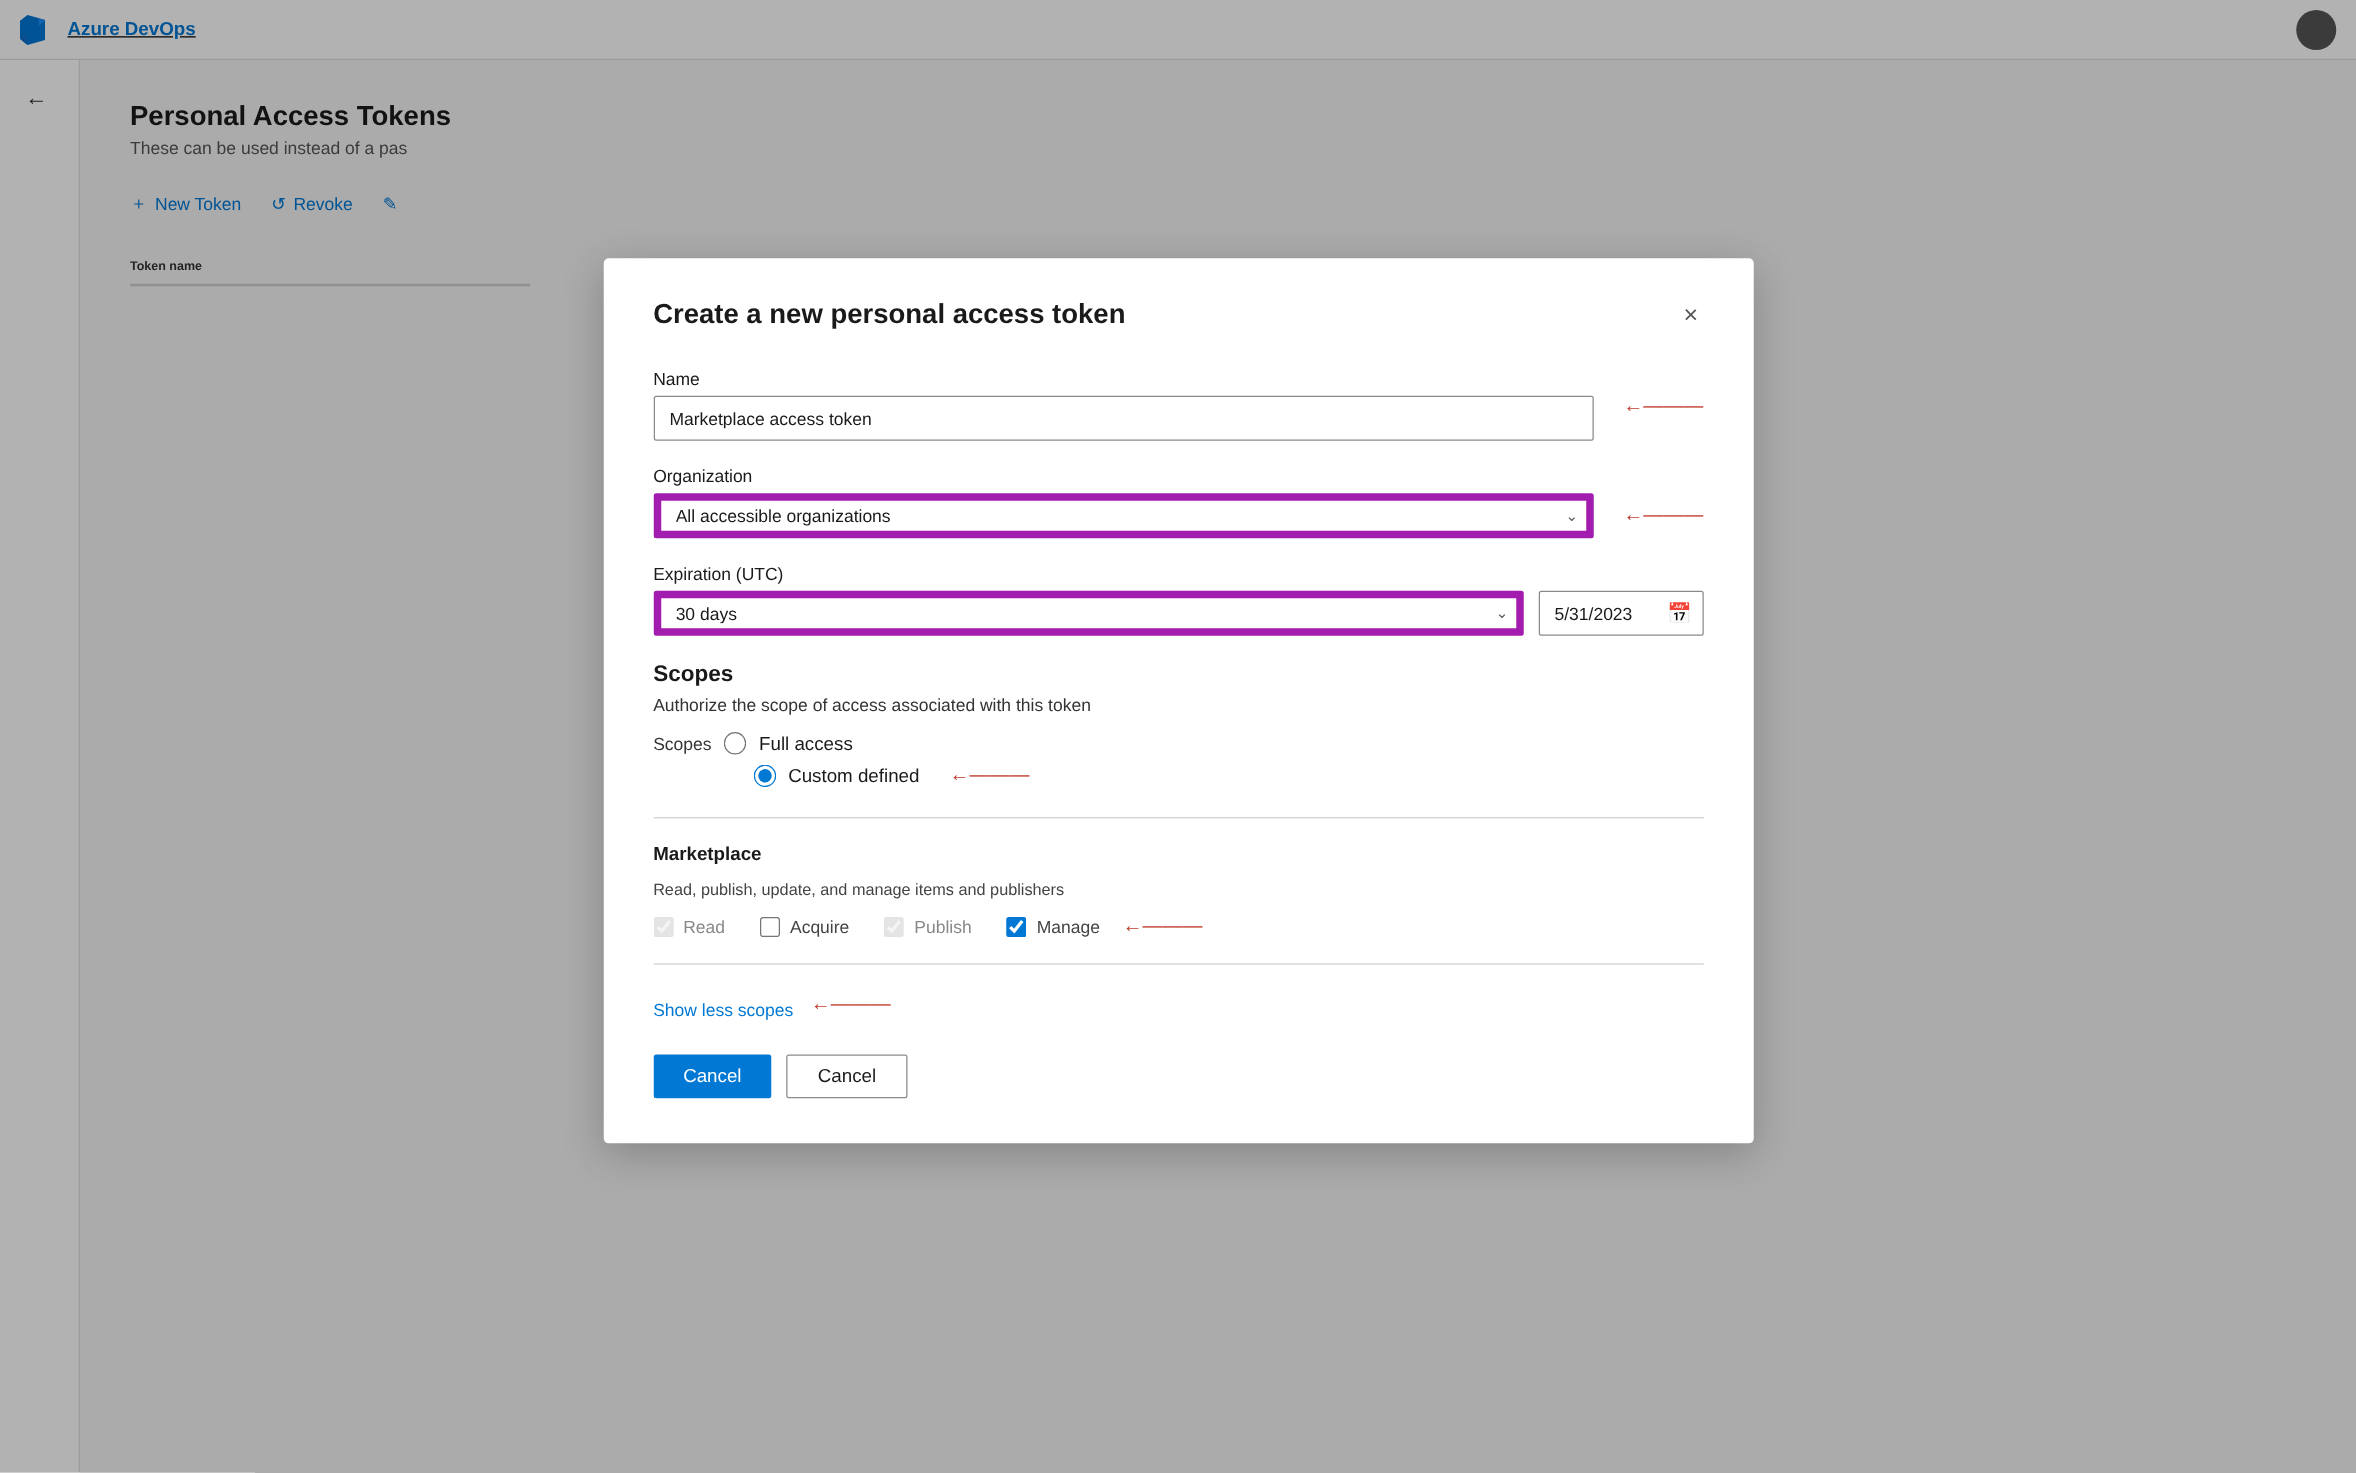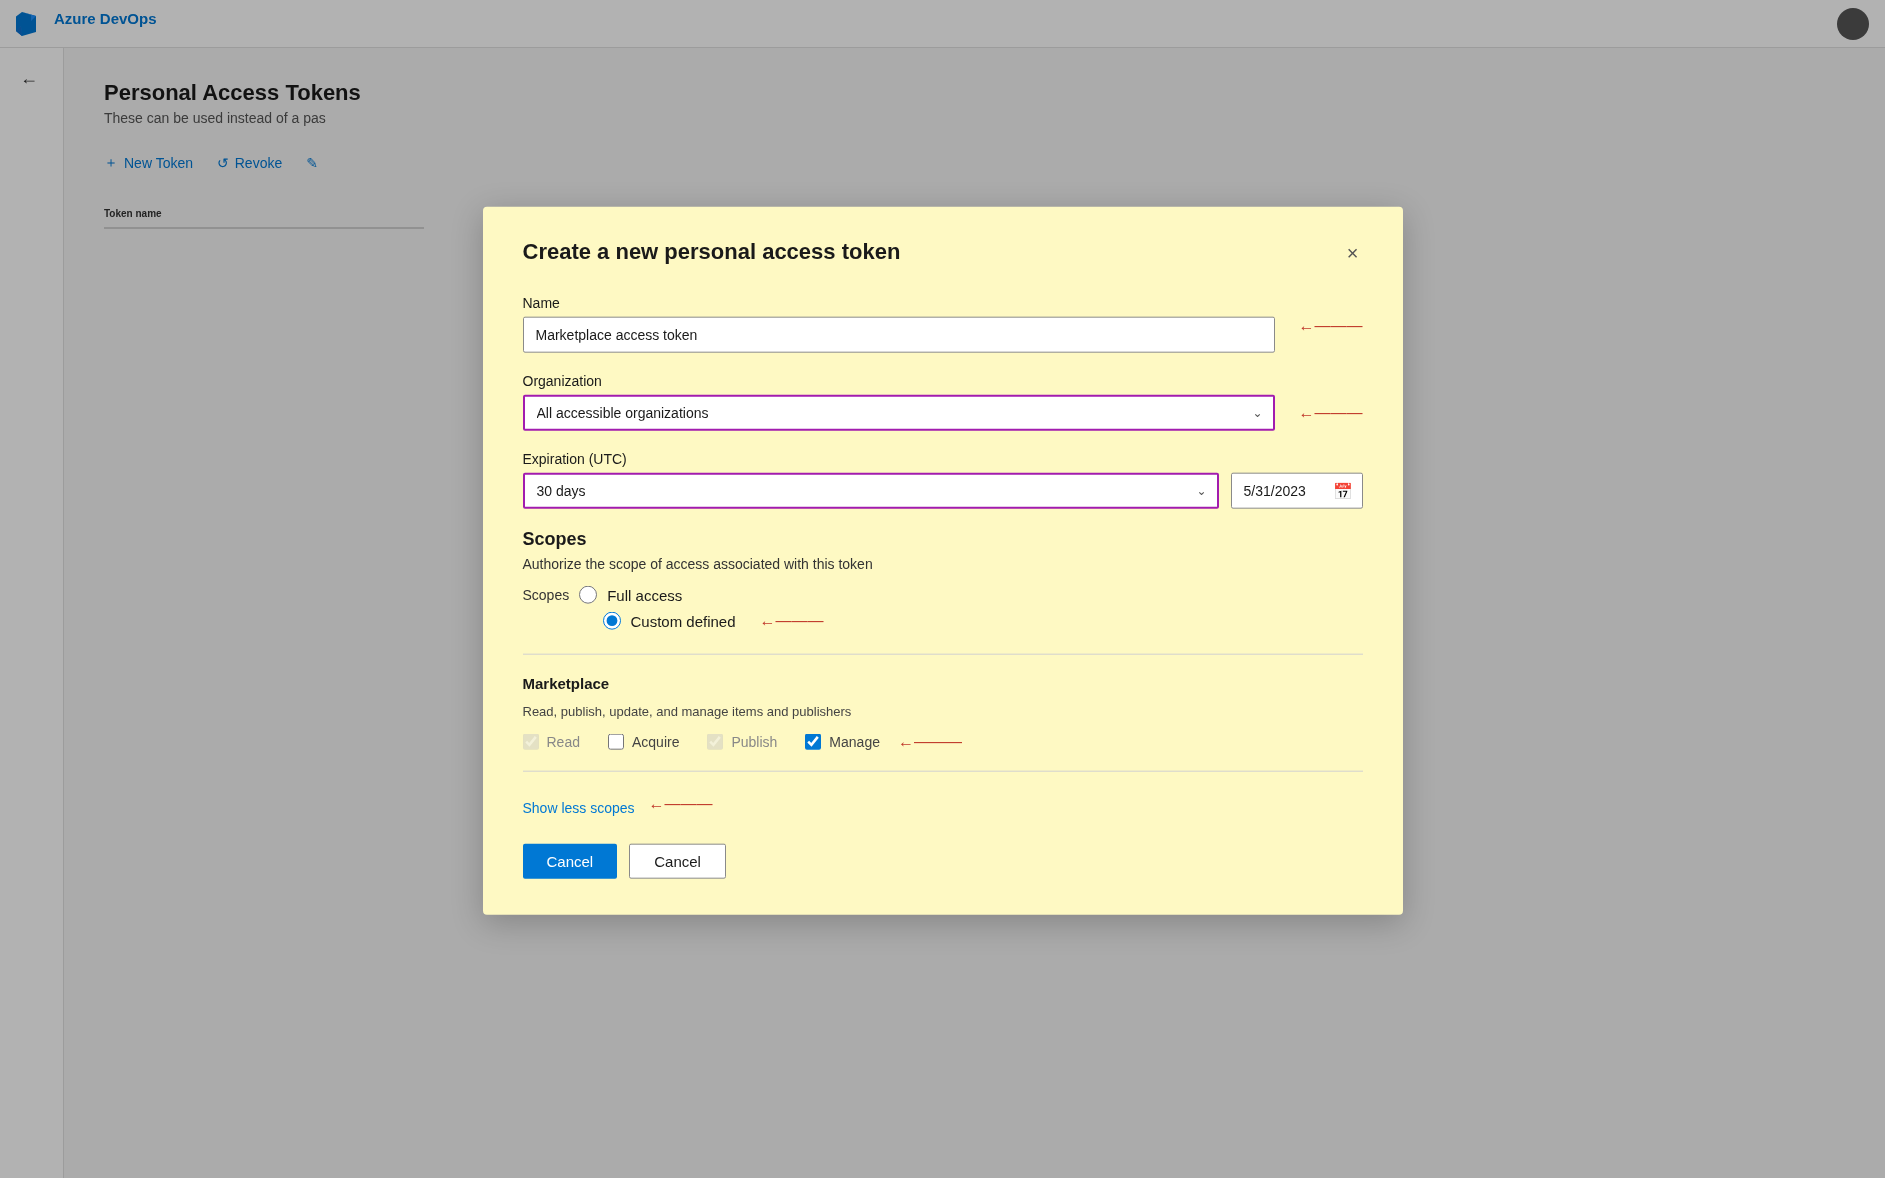--- a/index.html
+++ b/index.html
@@ -18,21 +18,23 @@
       background: #ffffff;
       display: flex;
       align-items: center;
       padding: 0 16px;
       border-bottom: 1px solid #e0e0e0;
       position: relative;
       z-index: 1;
     }
     .top-bar-logo {
       display: flex;
+      align-items: center;
       gap: 10px;
+      text-decoration: underline;
     }
     .logo-icon {
       width: 28px;
       height: 28px;
     }
     .top-bar-title {
       color: #0078d4;
       font-size: 15px;
       font-weight: 600;
     }
@@ -120,21 +122,21 @@
       background: rgba(0,0,0,0.3);
       z-index: 100;
     }
 
     
     .modal {
       position: absolute;
       top: 50%;
       left: 50%;
       transform: translate(-50%, -54%);
-      background: #fef9c3;
+      background: #ffffff;
       border-radius: 4px;
       box-shadow: 0 8px 32px rgba(0,0,0,0.22);
       width: 920px;
       max-height: 880px;
       overflow-y: auto;
       z-index: 200;
       padding: 32px 40px 36px 40px;
     }
 
     .modal-header {
@@ -184,21 +186,21 @@
     }
 
     .form-select-wrapper {
       position: relative;
       width: 100%;
     }
 
     .form-select {
       width: 100%;
       height: 36px;
-      border: 2px solid #a21caf;
+      border: 6px solid #a21caf;
       border-radius: 2px;
       padding: 0 36px 0 12px;
       font-size: 14px;
       color: #1a1a1a;
       appearance: none;
       background: #fff;
       cursor: pointer;
       outline: none;
     }
 

